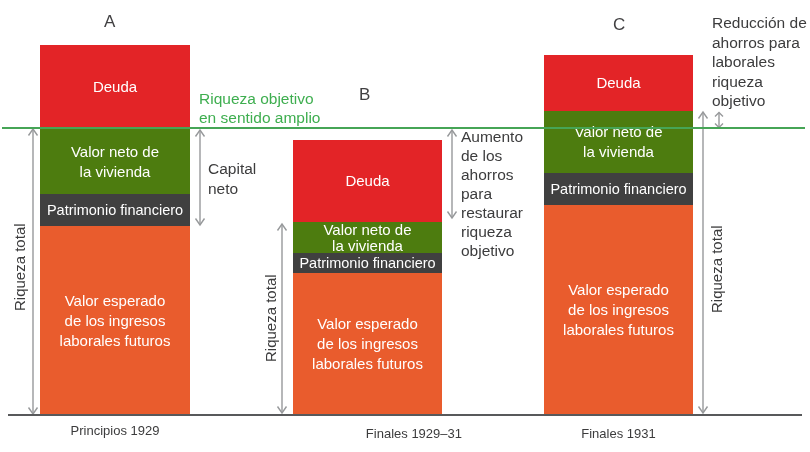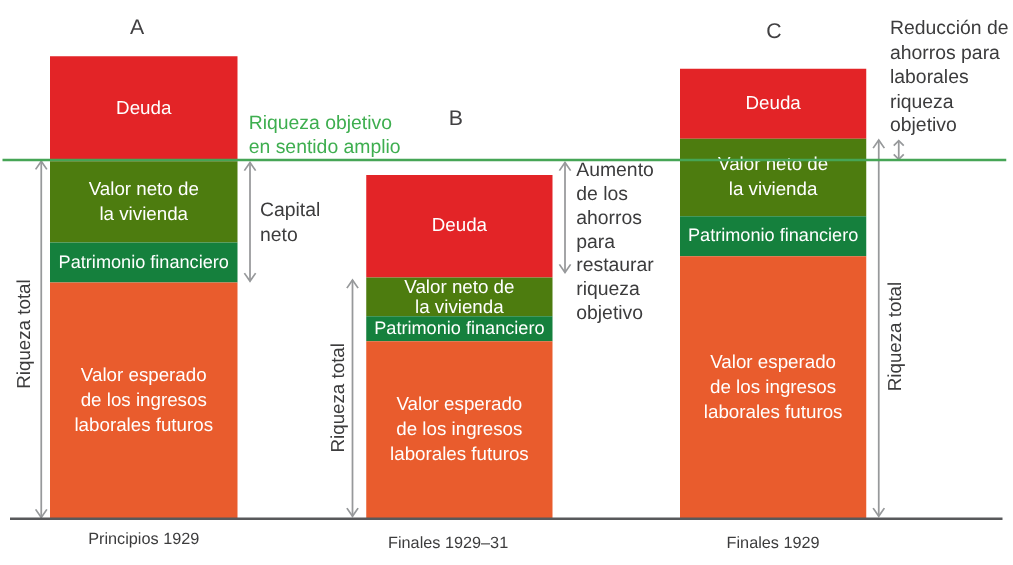--- a/index.html
+++ b/index.html
@@ -7,21 +7,21 @@
        font-family:"Liberation Sans",sans-serif;overflow:hidden;}
   .abs{position:absolute;}
   .pre{white-space:pre-line;}
 
   
   .bar{position:absolute;display:flex;flex-direction:column;z-index:1;}
   .seg{width:100%;display:flex;align-items:center;justify-content:center;
        text-align:center;color:#ffffff;font-size:15px;line-height:20px;}
   .seg-deuda{background:#e32427;}
   .seg-vivienda{background:#4d7c0f;}
-  .seg-patrimonio{background:#15803d;align-items:center;}
+  .seg-patrimonio{background:#404040;align-items:center;}
   .seg-ingresos{background:#e95c2d;}
 
   .bar-a{left:40px;top:45px;width:150px;}
   .bar-a .seg-deuda{height:84px;}
   .bar-a .seg-vivienda{height:65px;}
   .bar-a .seg-patrimonio{height:32px;font-size:14.5px;}
   .bar-a .seg-ingresos{height:189px;}
 
   .bar-b{left:293px;top:140px;width:149px;}
   .bar-b .seg-deuda{height:82px;}
@@ -40,21 +40,21 @@
   .baseline{left:8px;top:414px;width:794px;height:2px;background:#58595b;z-index:6;}
 
   
   .toplabel{position:absolute;font-size:17px;color:#414042;z-index:3;}
   .tl-a{left:104px;top:12px;}
   .tl-b{left:359px;top:85px;}
   .tl-c{left:613px;top:15px;}
 
   .axislabel{position:absolute;text-align:center;font-size:13px;color:#3c3c3d;z-index:3;}
   .al-a{left:30px;top:423px;width:170px;}
-  .al-b{left:274px;top:426px;width:169px;}
+  .al-b{left:293px;top:426px;width:169px;text-align:right;}
   .al-c{left:534px;top:426px;width:169px;}
 
   .vlabel{position:absolute;writing-mode:vertical-rl;transform:rotate(180deg);
           font-size:15px;color:#3c3c3d;text-align:center;z-index:3;}
   .vl-a{left:11px;top:218px;height:98px;}
   .vl-b{left:262px;top:269px;height:98px;}
   .vl-c{left:708px;top:220px;height:98px;}
 
   .ann{position:absolute;font-size:15.5px;line-height:19px;color:#3c3c3d;
        white-space:pre-line;z-index:3;}
@@ -129,21 +129,21 @@
     </div>
     <div class="seg seg-patrimonio">
       <span class="pre">Patrimonio financiero</span>
     </div>
     <div class="seg seg-ingresos">
       <span class="pre">Valor esperado
 de los ingresos
 laborales futuros</span>
     </div>
   </div>
-  <div class="axislabel al-c">Finales 1929</div>
+  <div class="axislabel al-c">Finales 1931</div>
   <div class="vlabel vl-c">Riqueza total</div>
 
   <div class="ann ann-capital">Capital
 neto</div>
   <div class="ann ann-green ann-objetivo">Riqueza objetivo
 en sentido amplio</div>
   <div class="ann ann-aumento">Aumento
 de los
 ahorros
 para

